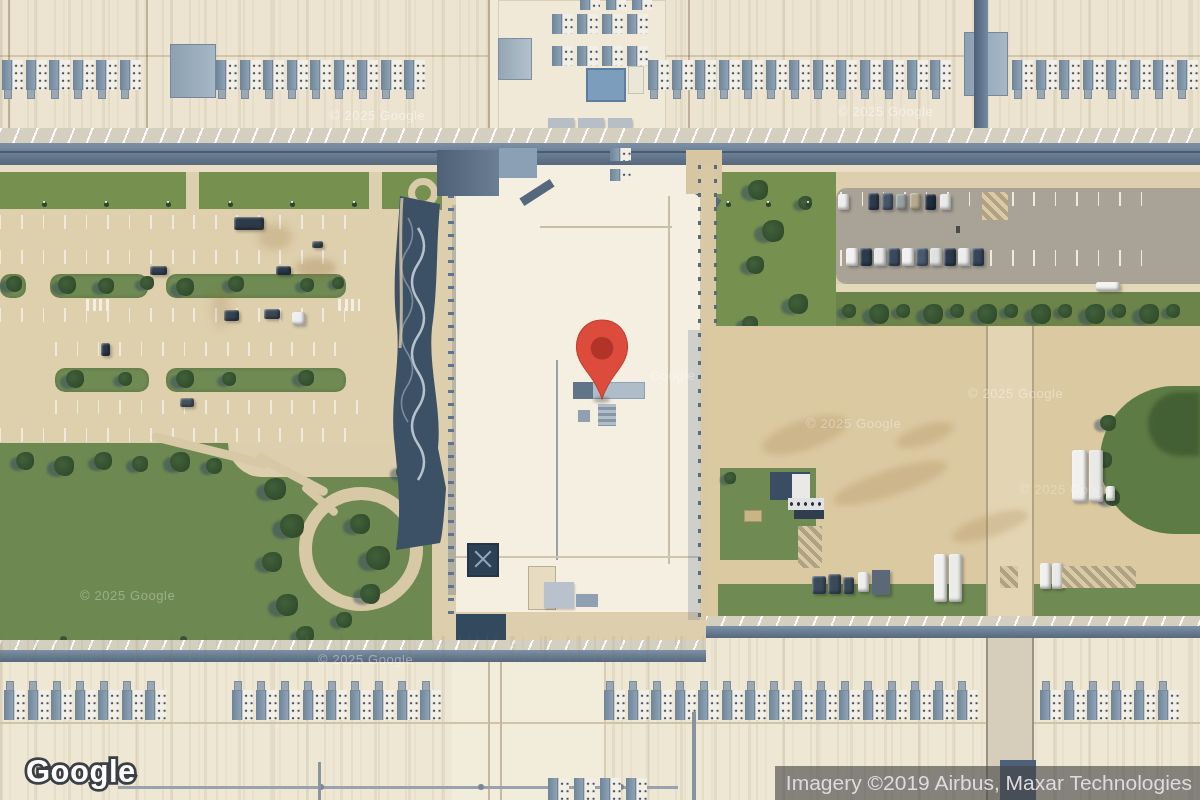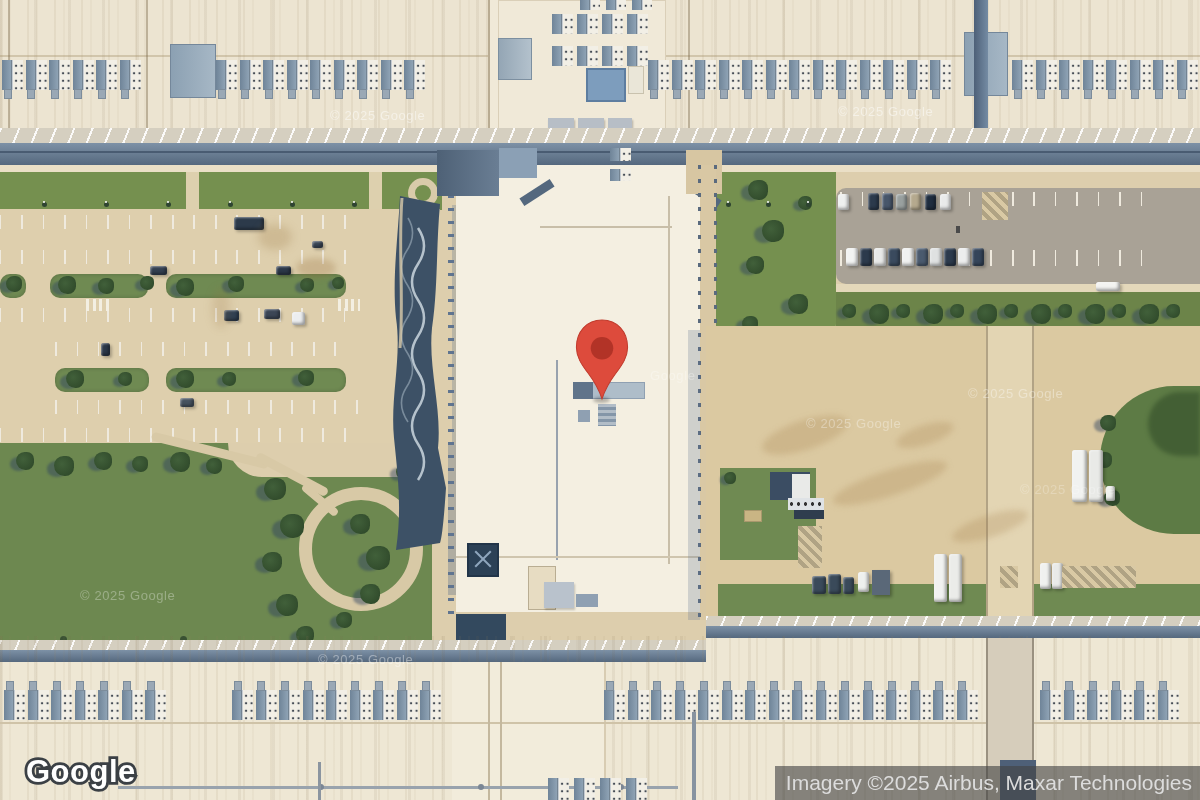--- a/index.html
+++ b/index.html
@@ -594,14 +594,14 @@
   <div id="pin-shadow"></div>
   <svg id="pin" width="62" height="86" viewBox="0 0 60 84">
     <path d="M30,3 C15,3 5,14.5 5,29.5 C5,39 10,46.5 16.5,55 C22.5,63 27,71 30,80 C33,71 37.5,63 43.5,55 C50,46.5 55,39 55,29.5 C55,14.5 45,3 30,3 Z" fill="#dd4b3c" stroke="#c03b2d" stroke-width="1"></path>
     <circle cx="30" cy="30.5" r="11" fill="#b23327"></circle>
   </svg>
 
   <svg id="google-logo" width="130" height="46">
     <text x="6" y="34" font-family="Liberation Sans, sans-serif" font-size="31" font-weight="bold" letter-spacing="0.5" stroke="#3b4045" stroke-width="5.5" paint-order="stroke" fill="#ffffff">Google</text>
   </svg>
 
-  <div id="attribution-bar">Imagery ©2025 Airbus, Maxar Technologies</div>
+  <div id="attribution-bar">Imagery ©2019 Airbus, Maxar Technologies</div>
 </div>
 
 </body></html>

